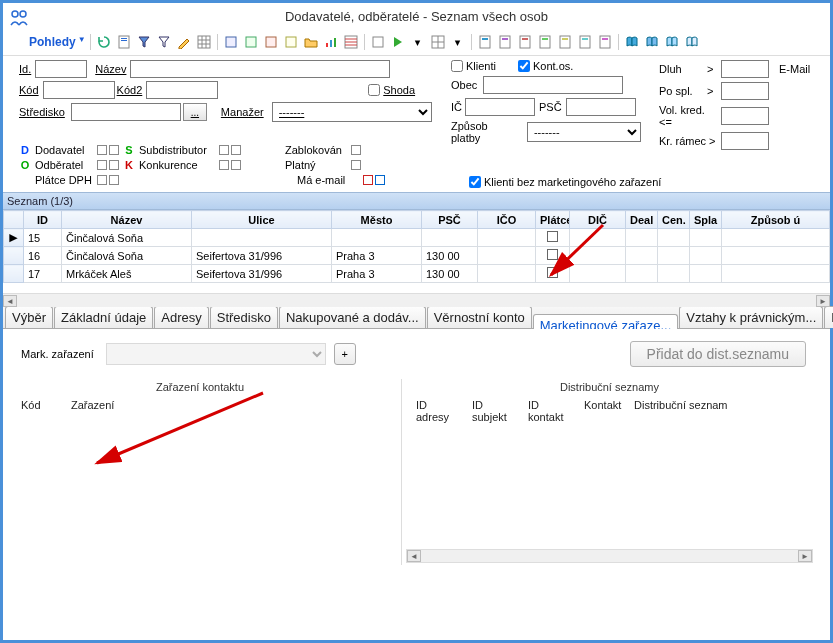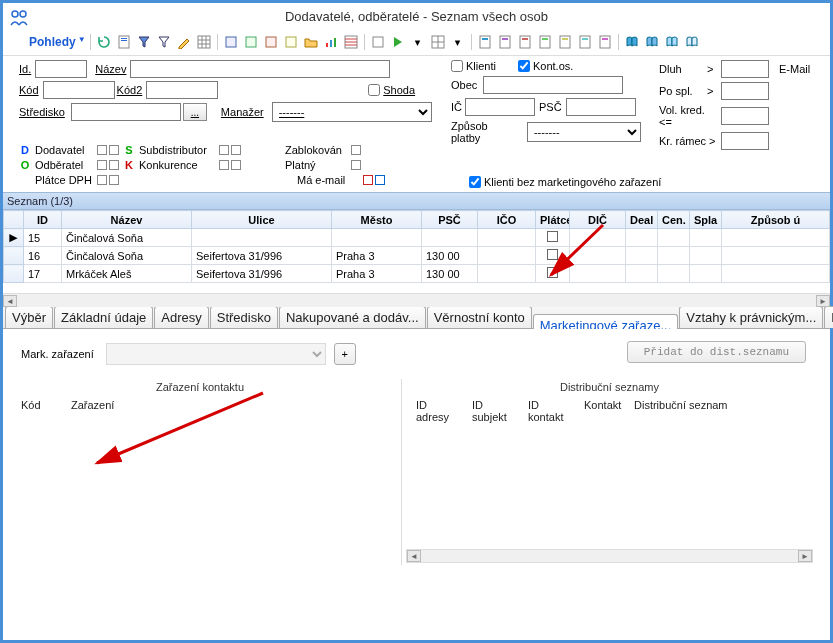--- a/index.html
+++ b/index.html
@@ -205,22 +205,21 @@
   .subgrid-head div { padding-right: 14px; }
   .add-dist-btn {
     position: absolute;
     right: 24px;
     top: 12px;
     border: 1px solid #b4b4b4;
     background: linear-gradient(#fbfbfb,#ececec);
     color: #888;
     padding: 4px 16px;
     border-radius: 3px;
-    font-size: 11px;
-    font-family: Liberation Mono, monospace;
+    font-size: 14px;
   }
   .mark-row {
     position: absolute;
     left: 18px; top: 14px;
     display: flex;
     align-items: center;
     gap: 8px;
   }
   .mark-row select { width: 220px; height: 22px; background:#f0f0f0; color:#888; }
   .mark-row .plus-btn {

